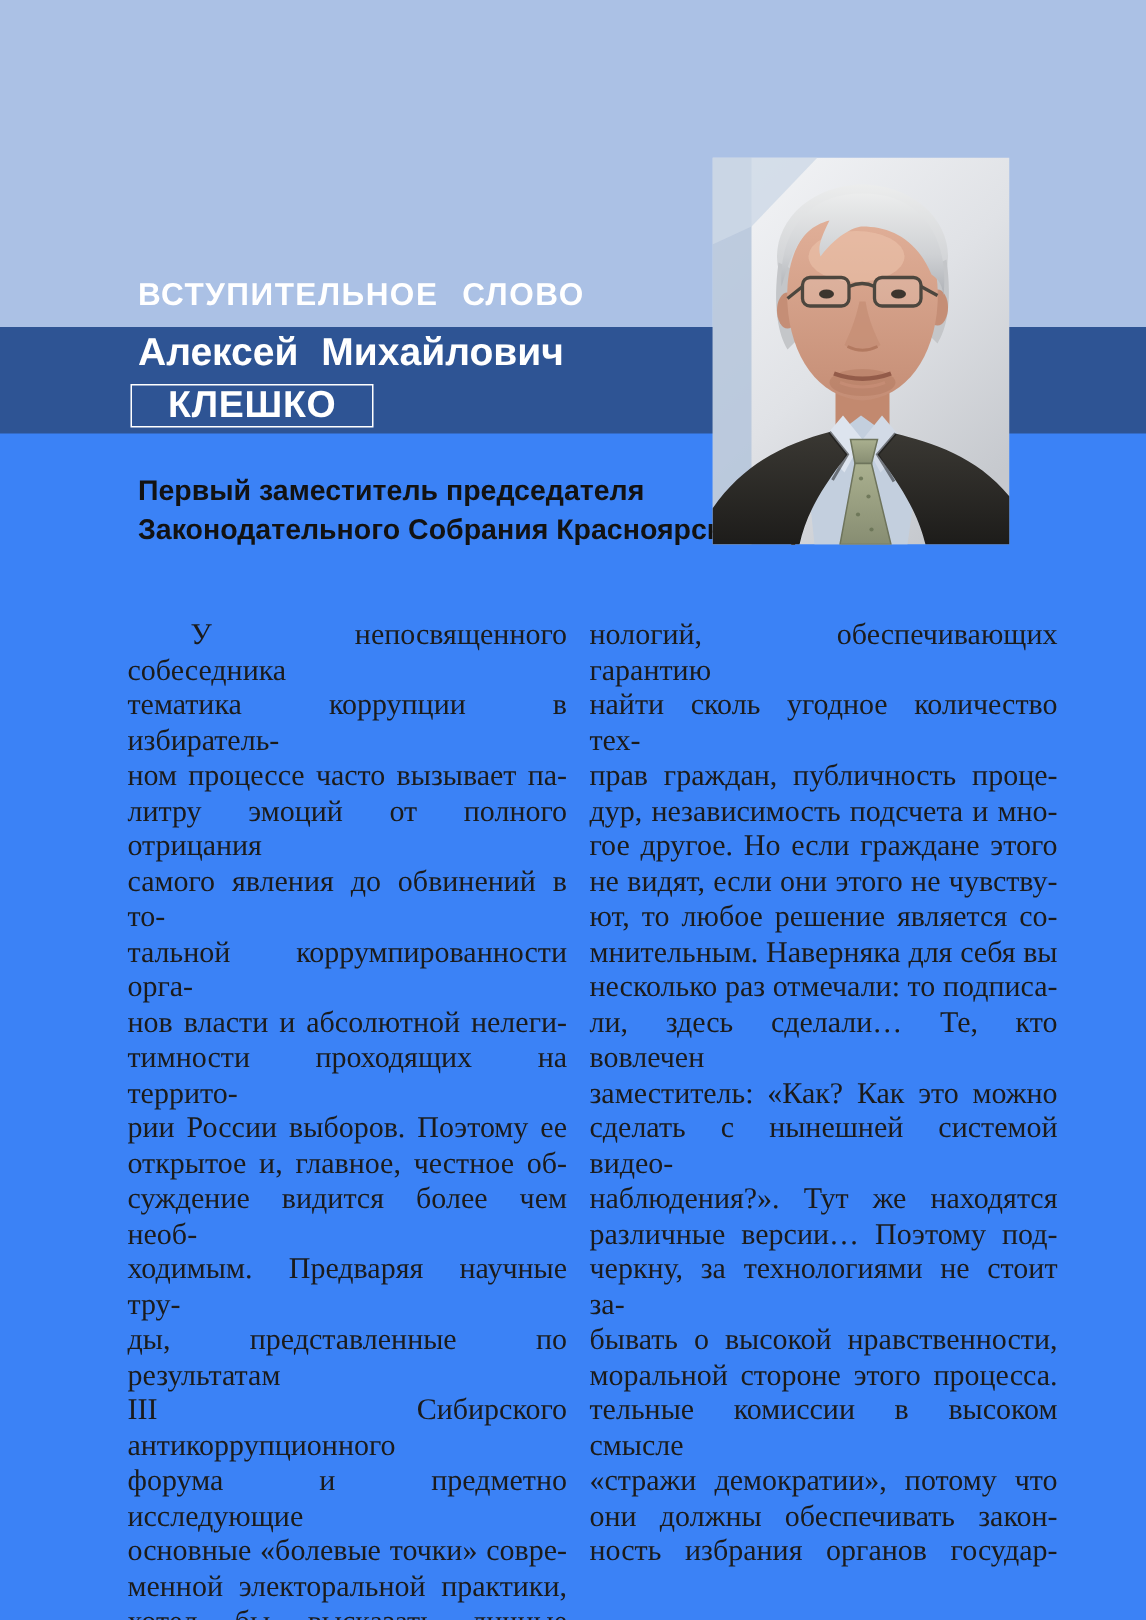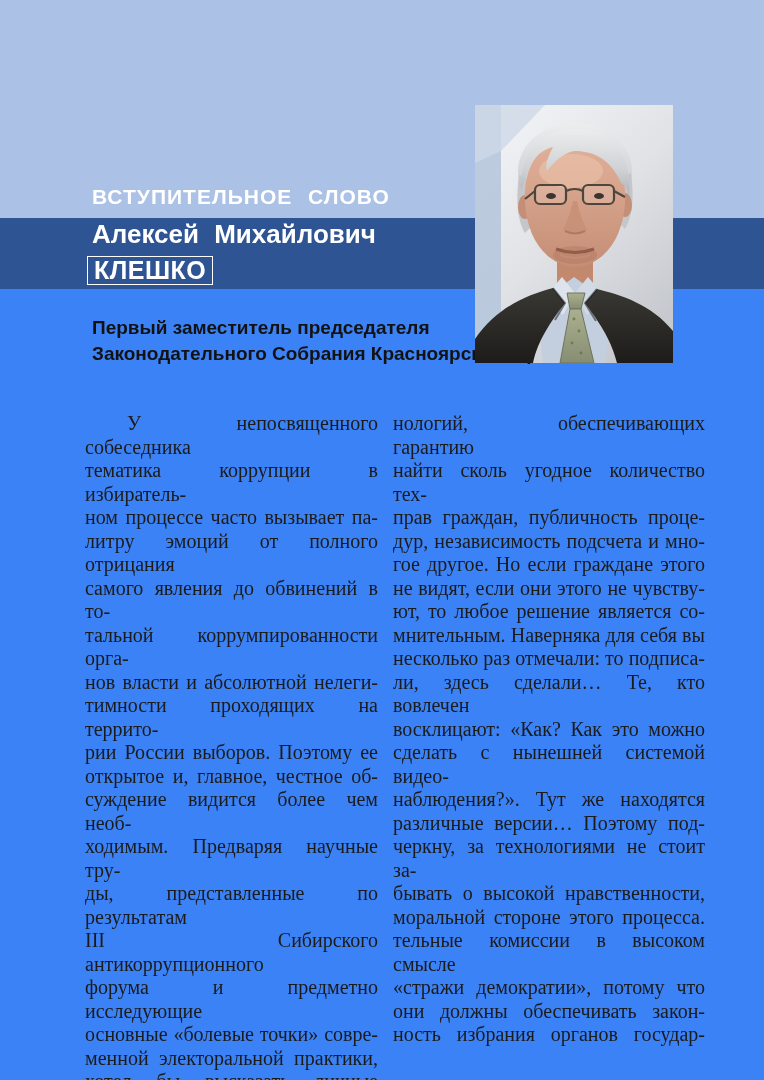--- a/index.html
+++ b/index.html
@@ -17,21 +17,21 @@
     letter-spacing:1px;word-spacing:9px;white-space:nowrap;
   }
   .author-name{
     position:absolute;left:92px;top:220px;
     font-family:"Liberation Sans", sans-serif;font-weight:bold;
     font-size:26px;line-height:28px;color:#ffffff;
     word-spacing:8px;white-space:nowrap;
   }
   .surname-box{
     position:absolute;left:87px;top:256px;
-    border:1.5px solid #ffffff;padding:0 6px;
+    border:1.5px solid #ffffff;padding:0 24px;
     font-family:"Liberation Sans", sans-serif;font-weight:bold;
     font-size:25px;line-height:27px;color:#ffffff;
     letter-spacing:0.5px;white-space:nowrap;
   }
   .position{
     position:absolute;left:92px;top:315px;
     font-family:"Liberation Sans", sans-serif;font-weight:bold;
     font-size:19px;line-height:26px;color:#121212;white-space:nowrap;
   }
   .photo{
@@ -174,21 +174,21 @@
       <div class="bl">нологий, обеспечивающих гарантию</div>
       <div class="bl">найти сколь угодное количество тех-</div>
       <div class="bl">прав граждан, публичность проце-</div>
       <div class="bl">дур, независимость подсчета и мно-</div>
       <div class="bl">гое другое. Но если граждане этого</div>
       <div class="bl">не видят, если они этого не чувству-</div>
       <div class="bl">ют, то любое решение является со-</div>
       <div class="bl">мнительным. Наверняка для себя вы</div>
       <div class="bl">несколько раз отмечали: то подписа-</div>
       <div class="bl">ли, здесь сделали… Те, кто вовлечен</div>
-      <div class="bl">восклицают: «Как? Как это можно</div>
+      <div class="bl">заместитель: «Как? Как это можно</div>
       <div class="bl">сделать с нынешней системой видео-</div>
       <div class="bl">наблюдения?». Тут же находятся</div>
       <div class="bl">различные версии… Поэтому под-</div>
       <div class="bl">черкну, за технологиями не стоит за-</div>
       <div class="bl">бывать о высокой нравственности,</div>
       <div class="bl">моральной стороне этого процесса.</div>
       <div class="bl">тельные комиссии в высоком смысле</div>
       <div class="bl">«стражи демократии», потому что</div>
       <div class="bl">они должны обеспечивать закон-</div>
       <div class="bl">ность избрания органов государ-</div>

